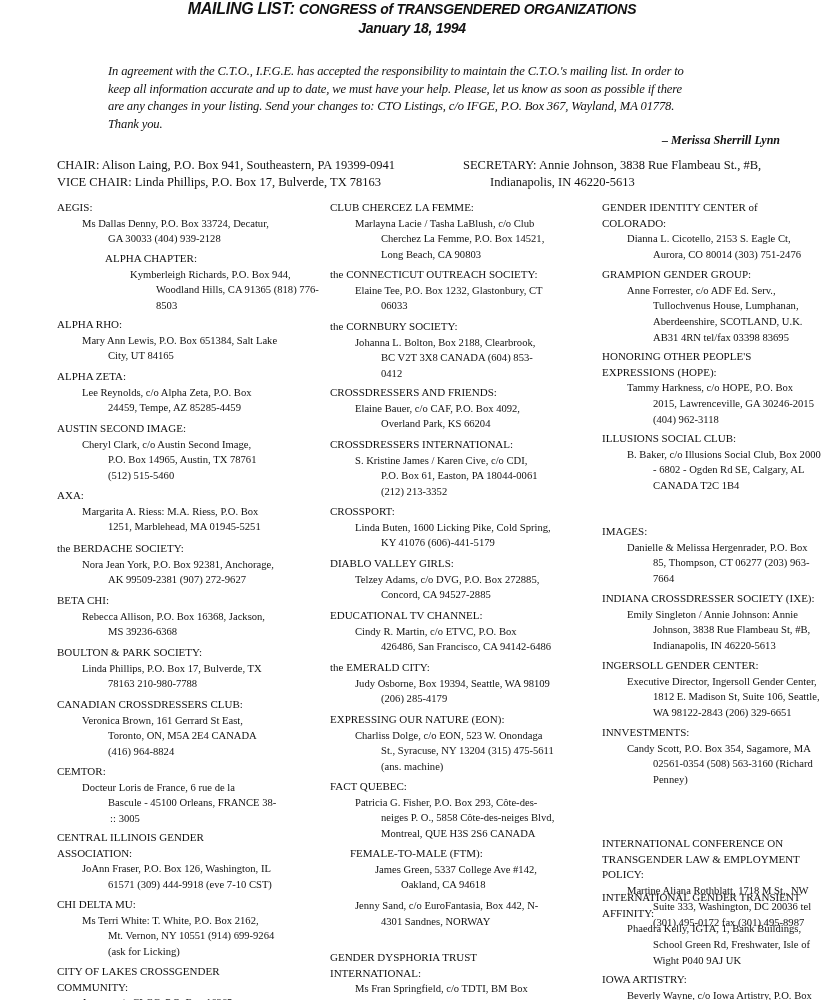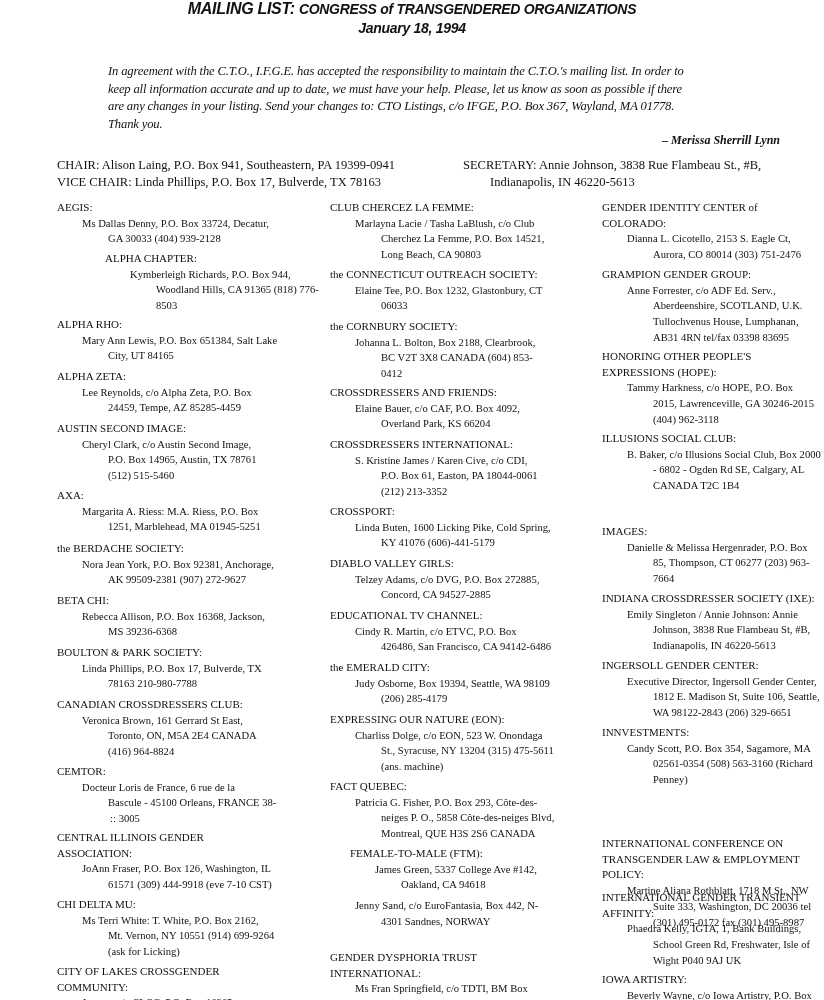--- a/index.html
+++ b/index.html
@@ -227,22 +227,22 @@
 <div class="col c3">
     <div class="entry" style="top: 0px;">
       <div class="org">GENDER IDENTITY CENTER of</div>
       <div class="org">COLORADO:</div>
       <div class="line1">Dianna L. Cicotello, 2153 S. Eagle Ct,</div>
       <div class="cont">Aurora, CO 80014  (303) 751-2476</div>
     </div>
     <div class="entry" style="top: 67px;">
       <div class="org">GRAMPION GENDER GROUP:</div>
       <div class="line1">Anne Forrester, c/o ADF Ed. Serv.,</div>
+      <div class="cont">Tullochvenus House, Lumphanan,</div>
       <div class="cont">Aberdeenshire, SCOTLAND, U.K.</div>
-      <div class="cont">Tullochvenus House, Lumphanan,</div>
       <div class="cont">AB31 4RN  tel/fax 03398 83695</div>
     </div>
     <div class="entry" style="top: 149px;">
       <div class="org">HONORING OTHER PEOPLE'S</div>
       <div class="org">EXPRESSIONS (HOPE):</div>
       <div class="line1">Tammy Harkness, c/o HOPE, P.O. Box</div>
       <div class="cont">2015, Lawrenceville, GA 30246-2015</div>
       <div class="cont">(404) 962-3118</div>
     </div>
     <div class="entry" style="top: 231px;">

